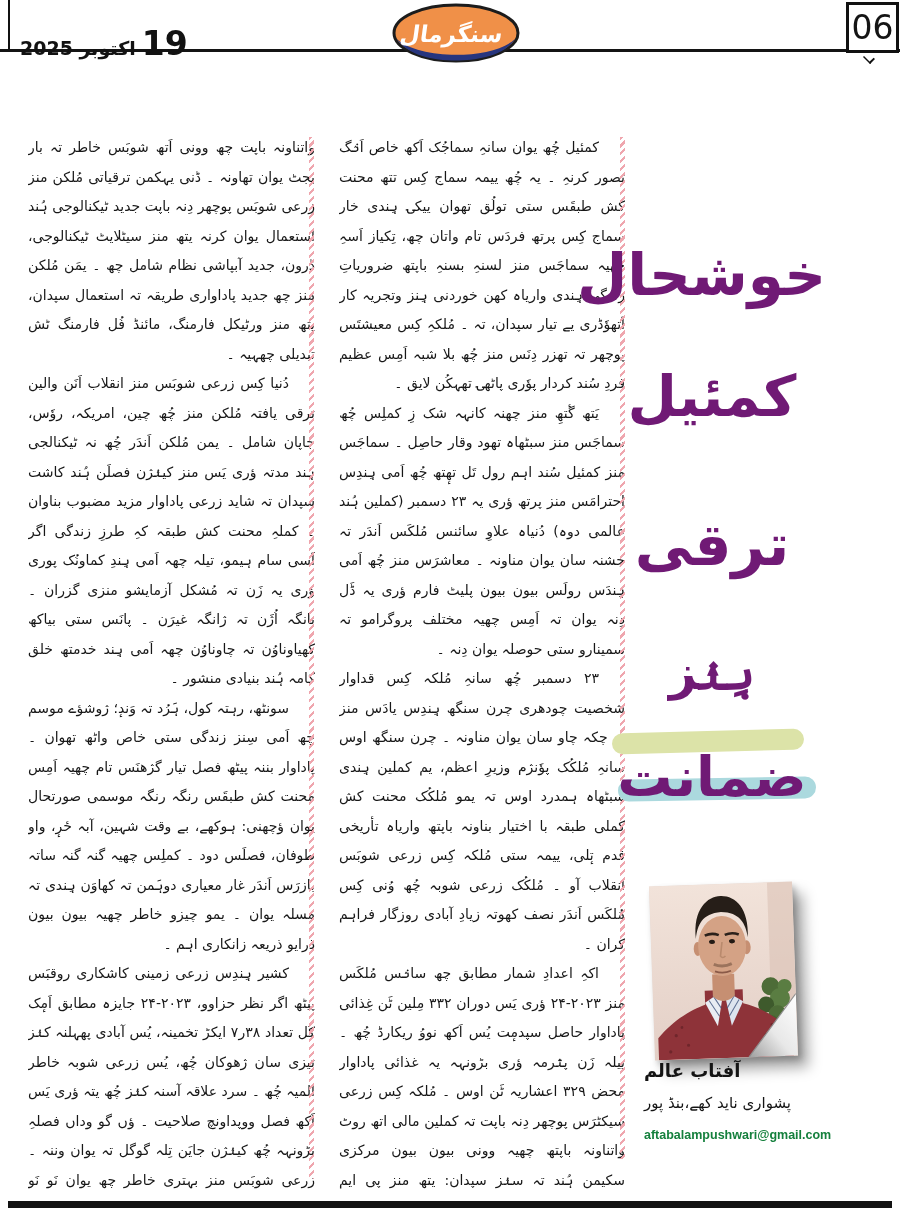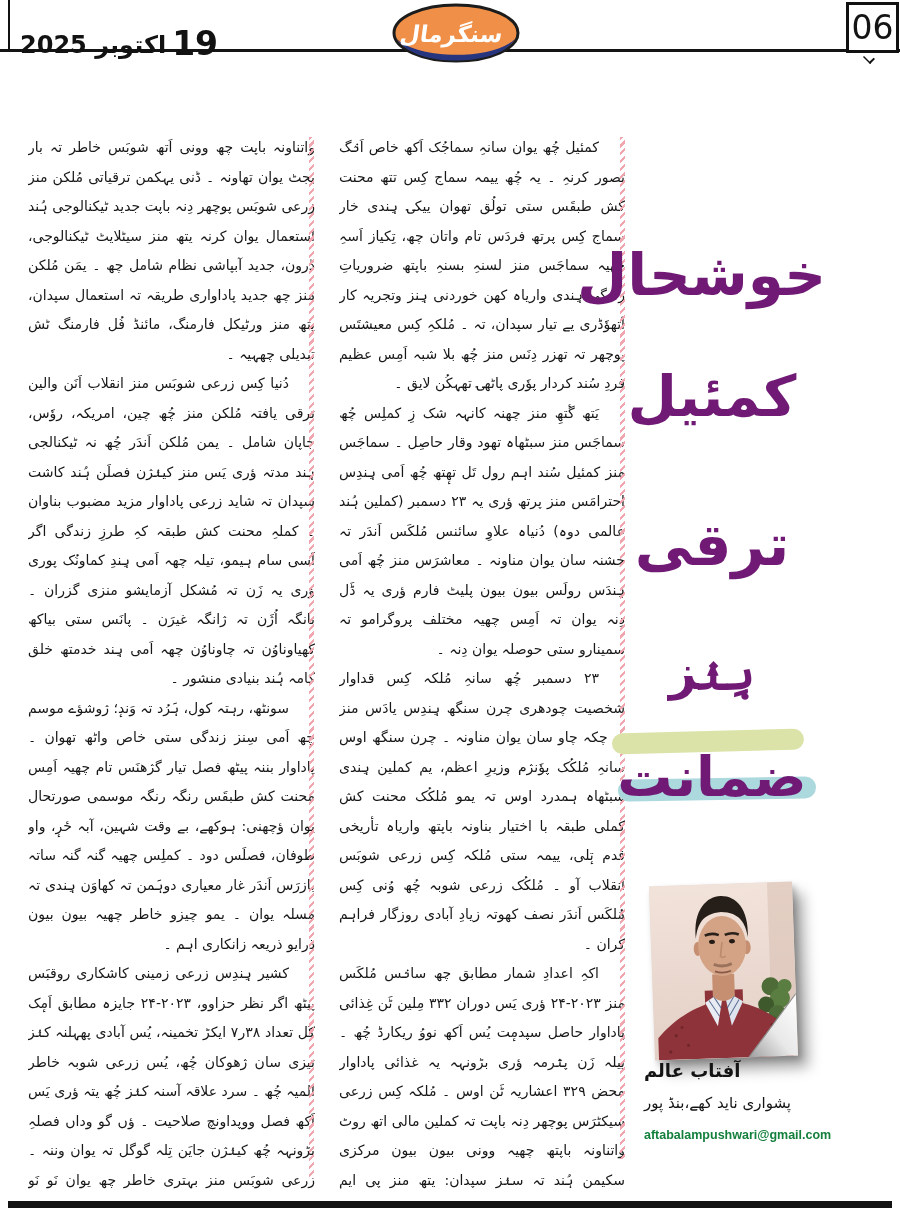--- a/index.html
+++ b/index.html
@@ -5,21 +5,21 @@
   html,body{margin:0;padding:0;}
   body{
     width:900px;height:1221px;position:relative;background:#ffffff;
     font-family:"DejaVu Sans",sans-serif;color:#141414;overflow:hidden;
   }
   
   .left-tick{position:absolute;left:8px;top:0;width:2px;height:50px;background:#111;}
   .hdr-rule{position:absolute;left:0;top:49px;width:900px;height:3px;background:#141414;}
   .date{position:absolute;left:20px;top:8px;direction:rtl;display:flex;align-items:flex-end;gap:6px;font-weight:bold;color:#121212;}
   .date .day{font-size:33px;line-height:.95;margin-top:20px;}
-  .date .rest{font-size:24px;line-height:1.2;text-align:center;}
+  .date .rest{font-size:19px;line-height:1.2;text-align:center;}
   .logo{position:absolute;left:391px;top:2px;width:130px;height:62px;z-index:3;}
   .pagebox{position:absolute;left:846px;top:2px;width:47px;height:45px;border:3px solid #111;background:#fff;
     display:flex;align-items:center;justify-content:center;font-weight:normal;font-size:33px;z-index:3;}
   .pagebox-chev{position:absolute;left:864px;top:53px;width:8px;height:8px;
     border-right:2px solid #111;border-bottom:2px solid #111;transform:rotate(45deg) scaleY(.7);}
   
   .col{position:absolute;top:133px;height:1070px;overflow:hidden;direction:rtl;text-align:justify;
        font-size:14px;line-height:29.5px;color:#171717;letter-spacing:.1px;margin-left:8px;}
   .col p{margin:0;text-indent:26px;}
   .col p.cont{text-indent:0;}

